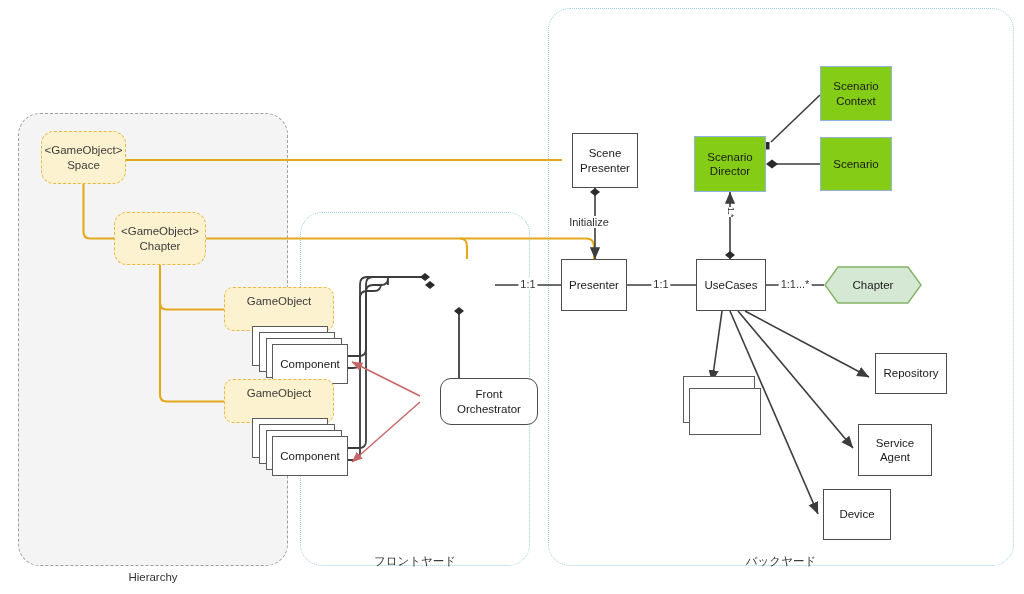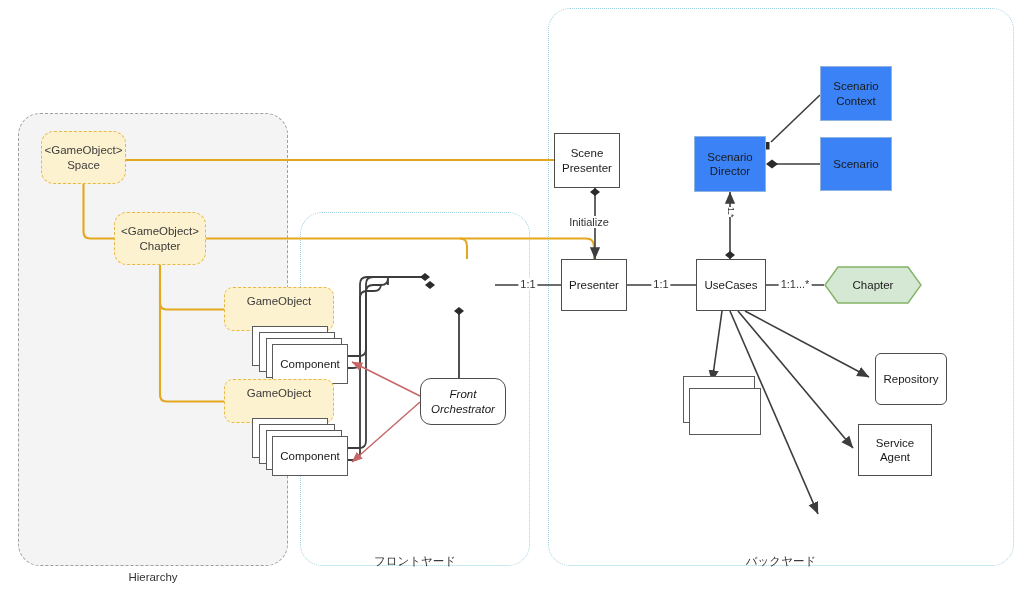--- a/index.html
+++ b/index.html
@@ -77,21 +77,21 @@
   .n-white {
     background: #ffffff;
     border: 1.4px solid #4d4d4d;
   }
   .n-white-round {
     background: #ffffff;
     border: 1.4px solid #4d4d4d;
     border-radius: 11px;
   }
   .n-blue {
-    background: #3b82f6;
+    background: #84cc16;
     border: 1.3px solid #8fb4dd;
   }
   .n-stack-card {
     background: #ffffff;
     border: 1.4px solid #5a5a5a;
   }
   .hexwrap {
     position: absolute;
   }
   .hexlabel {
@@ -231,24 +231,24 @@
   <div class="node n-stack-card" style="left:266px;top:338px;width:76px;height:40px;"></div>
   <div class="node n-stack-card" style="left:272px;top:344px;width:76px;height:40px;">Component</div>
 
   <div class="node n-go-plain" style="left:224px;top:379px;width:110px;height:44px;justify-content:center;">GameObject</div>
   <div class="node n-stack-card" style="left:252px;top:418px;width:76px;height:40px;"></div>
   <div class="node n-stack-card" style="left:259px;top:424px;width:76px;height:40px;"></div>
   <div class="node n-stack-card" style="left:266px;top:430px;width:76px;height:40px;"></div>
   <div class="node n-stack-card" style="left:272px;top:436px;width:76px;height:40px;">Component</div>
 
 
-  <div class="node n-white-round" style="left:420px;top:378px;width:86px;height:47px;font-style:italic;">Front
+  <div class="node n-white-round" style="left:440px;top:378px;width:98px;height:47px;">Front
 Orchestrator</div>
 
-  <div class="node n-white" style="left:554px;top:133px;width:66px;height:55px;">Scene
+  <div class="node n-white" style="left:572px;top:133px;width:66px;height:55px;">Scene
 Presenter</div>
 
   <div class="node n-white" style="left:561px;top:259px;width:66px;height:52px;">Presenter</div>
 
   <div class="node n-white" style="left:696px;top:259px;width:70px;height:52px;">UseCases</div>
 
   <div class="node n-blue" style="left:694px;top:136px;width:72px;height:56px;">Scenario
 Director</div>
 
   <div class="node n-blue" style="left:820px;top:66px;width:72px;height:55px;">Scenario
@@ -259,25 +259,26 @@
   <div class="hexwrap" style="left:824px;top:266px;width:98px;height:38px;">
     <svg width="98" height="38" viewBox="0 0 98 38">
       <polygon points="14,1 84,1 97,19 84,37 14,37 1,19" fill="#d5e8d4" stroke="#82b366" stroke-width="1.4"></polygon>
     </svg>
     <div class="hexlabel">Chapter</div>
   </div>
 
   <div class="node n-stack-card" style="left:683px;top:376px;width:72px;height:47px;"></div>
   <div class="node n-stack-card" style="left:689px;top:388px;width:72px;height:47px;"></div>
 
-  <div class="node n-white" style="left:875px;top:353px;width:72px;height:52px;border-radius:6px;">Repository</div>
+  <div class="node n-white" style="left:875px;top:353px;width:72px;height:41px;">Repository</div>
 
   <div class="node n-white" style="left:858px;top:424px;width:74px;height:52px;">Service
 Agent</div>
 
+  <div class="node n-white" style="left:823px;top:489px;width:68px;height:51px;">Device</div>
 
   <div class="edge-label" style="left:589px;top:216px;transform:translateX(-50%);">Initialize</div>
   <div class="edge-label" style="left:528px;top:278px;transform:translateX(-50%);">1:1</div>
   <div class="edge-label" style="left:661px;top:278px;transform:translateX(-50%);">1:1</div>
   <div class="edge-label" style="left:795px;top:278px;transform:translateX(-50%);">1:1...*</div>
   <div class="edge-label-v" style="left:726px;top:207px;">1..*</div>
 
   <div class="container-label" style="left:153px;top:571px;transform:translateX(-50%);">Hierarchy</div>
   <div class="container-label" style="left:415px;top:554px;transform:translateX(-50%);text-align:center;">フロントヤード</div>
   <div class="container-label" style="left:781px;top:554px;transform:translateX(-50%);">バックヤード</div>

